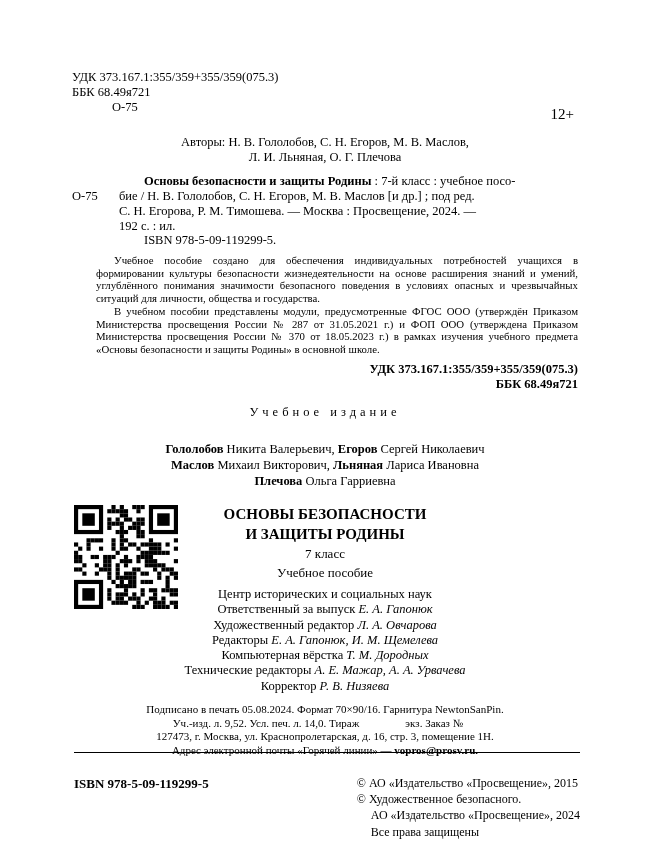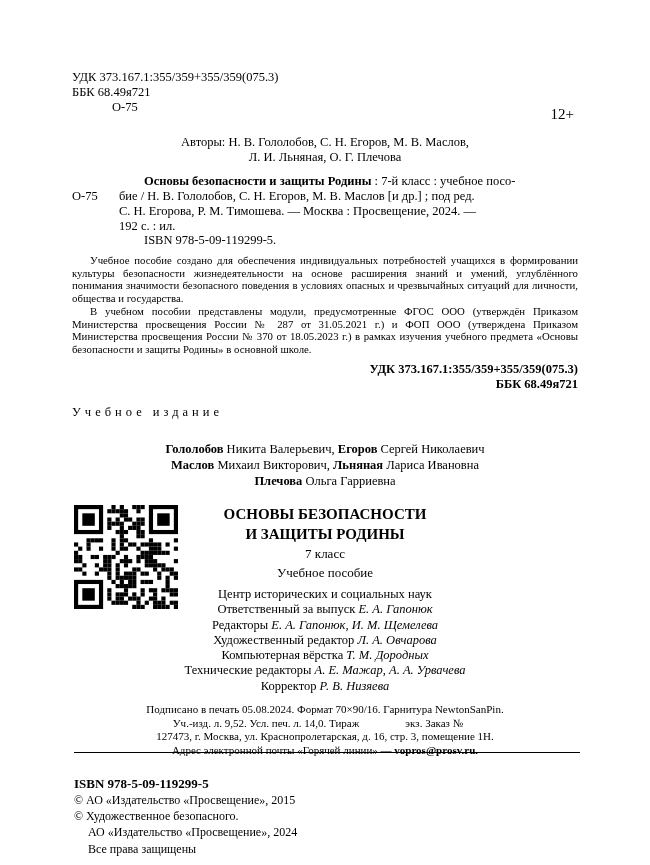--- a/index.html
+++ b/index.html
@@ -22,47 +22,47 @@
   .hdr-code { margin-left:40px; }
   .age { font-size:15px; padding-right:4px;margin-top:36px; }
   
   .authors-intro { text-align:center; margin-top:12px; line-height:1.2; }
   
   .bib { position:relative; margin-top:9px; padding-left:47px; line-height:1.18; }
   .bib-code { position:absolute; left:0; top:14.5px; }
   .bib-first { text-indent:25px; }
   .bib-isbn { text-indent:25px; }
   
-  .annot { margin-top:6px; font-size:10.8px; line-height:1.18; text-align:justify; }
+  .annot { margin-top:6px; font-size:10.8px; line-height:1.18; text-align:justify;margin-left:24px; }
   .annot p { text-indent:18px; }
   
   .classif { margin-top:6px; text-align:right; font-weight:bold; line-height:1.2; }
   
-  .edition { margin-top:13px; text-align:left; letter-spacing:0.32em;font-family:Liberation Serif, serif; }
+  .edition { margin-top:13px; text-align:center; letter-spacing:0.32em;font-family:Liberation Serif, serif; }
   
   .authors-full { margin-top:23px; text-align:center; line-height:1.25; }
   
   .mid { position:relative; margin-top:16px; }
   .qr { position:absolute; left:2px; top:0; width:104px; height:104px; }
   .qr svg { display:block; width:104px; height:104px; }
   .title-block { text-align:center; }
   .title-line { font-weight:bold; font-size:15px; line-height:1.3; }
   .title-grade { font-size:13px; margin-top:3px; }
   .title-sub { font-size:13px; margin-top:4px; }
   .staff { margin-top:6px; text-align:center; line-height:1.22; }
   .staff i { font-style:italic; }
   
   .imprint { margin-top:9px; text-align:center; font-size:11px; line-height:1.25; }
   .gap-wide { display:inline-block; width:46px; }
   .gap-small { display:inline-block; width:14px; }
   .imprint b { font-weight:bold; }
   
   .footer { position:absolute; left:74px; right:70px; top:752px; }
   .footer-rule { border-top:1.4px solid #000; height:0; }
-  .footer-row { display:flex; justify-content:space-between; margin-top:22px;flex-direction:column; }
+  .footer-row { display:flex; justify-content:space-between; margin-top:22px; }
   .footer-isbn { font-weight:bold; font-size:13px; padding-top:2px; }
   .footer-copy { font-size:12px; line-height:1.35; text-align:left; }
   .footer-copy .indent { padding-left:14px; }
 </style>
 </head>
 <body>
 
 <div class="page">
 
   <div class="hdr">
@@ -331,22 +331,22 @@
       </div>
     <div class="title-block">
       <div class="title-line">ОСНОВЫ БЕЗОПАСНОСТИ</div>
       <div class="title-line">И ЗАЩИТЫ РОДИНЫ</div>
       <div class="title-grade">7 класс</div>
       <div class="title-sub">Учебное пособие</div>
     </div>
     <div class="staff">
       <div>Центр исторических и социальных наук</div>
       <div><span>Ответственный за выпуск </span><i>Е. А. Гапонюк</i></div>
+      <div><span>Художественный редактор </span><i>Л. А. Овчарова</i></div>
       <div><span>Редакторы </span><i>Е. А. Гапонюк, И. М. Щемелева</i></div>
-      <div><span>Художественный редактор </span><i>Л. А. Овчарова</i></div>
       <div><span>Компьютерная вёрстка </span><i>Т. М. Дородных</i></div>
       <div><span>Технические редакторы </span><i>А. Е. Мажар, А. А. Урвачева</i></div>
       <div><span>Корректор </span><i>Р. В. Низяева</i></div>
     </div>
   </div>
 
   <div class="imprint">
     <div>Подписано в печать 05.08.2024. Формат 70×90/16. Гарнитура NewtonSanPin.</div>
     <div><span>Уч.-изд. л. 9,52. Усл. печ. л. 14,0. Тираж</span><span class="gap-wide"></span><span>экз. Заказ №</span><span class="gap-small"></span></div>
     <div>127473, г. Москва, ул. Краснопролетарская, д. 16, стр. 3, помещение 1Н.</div>

